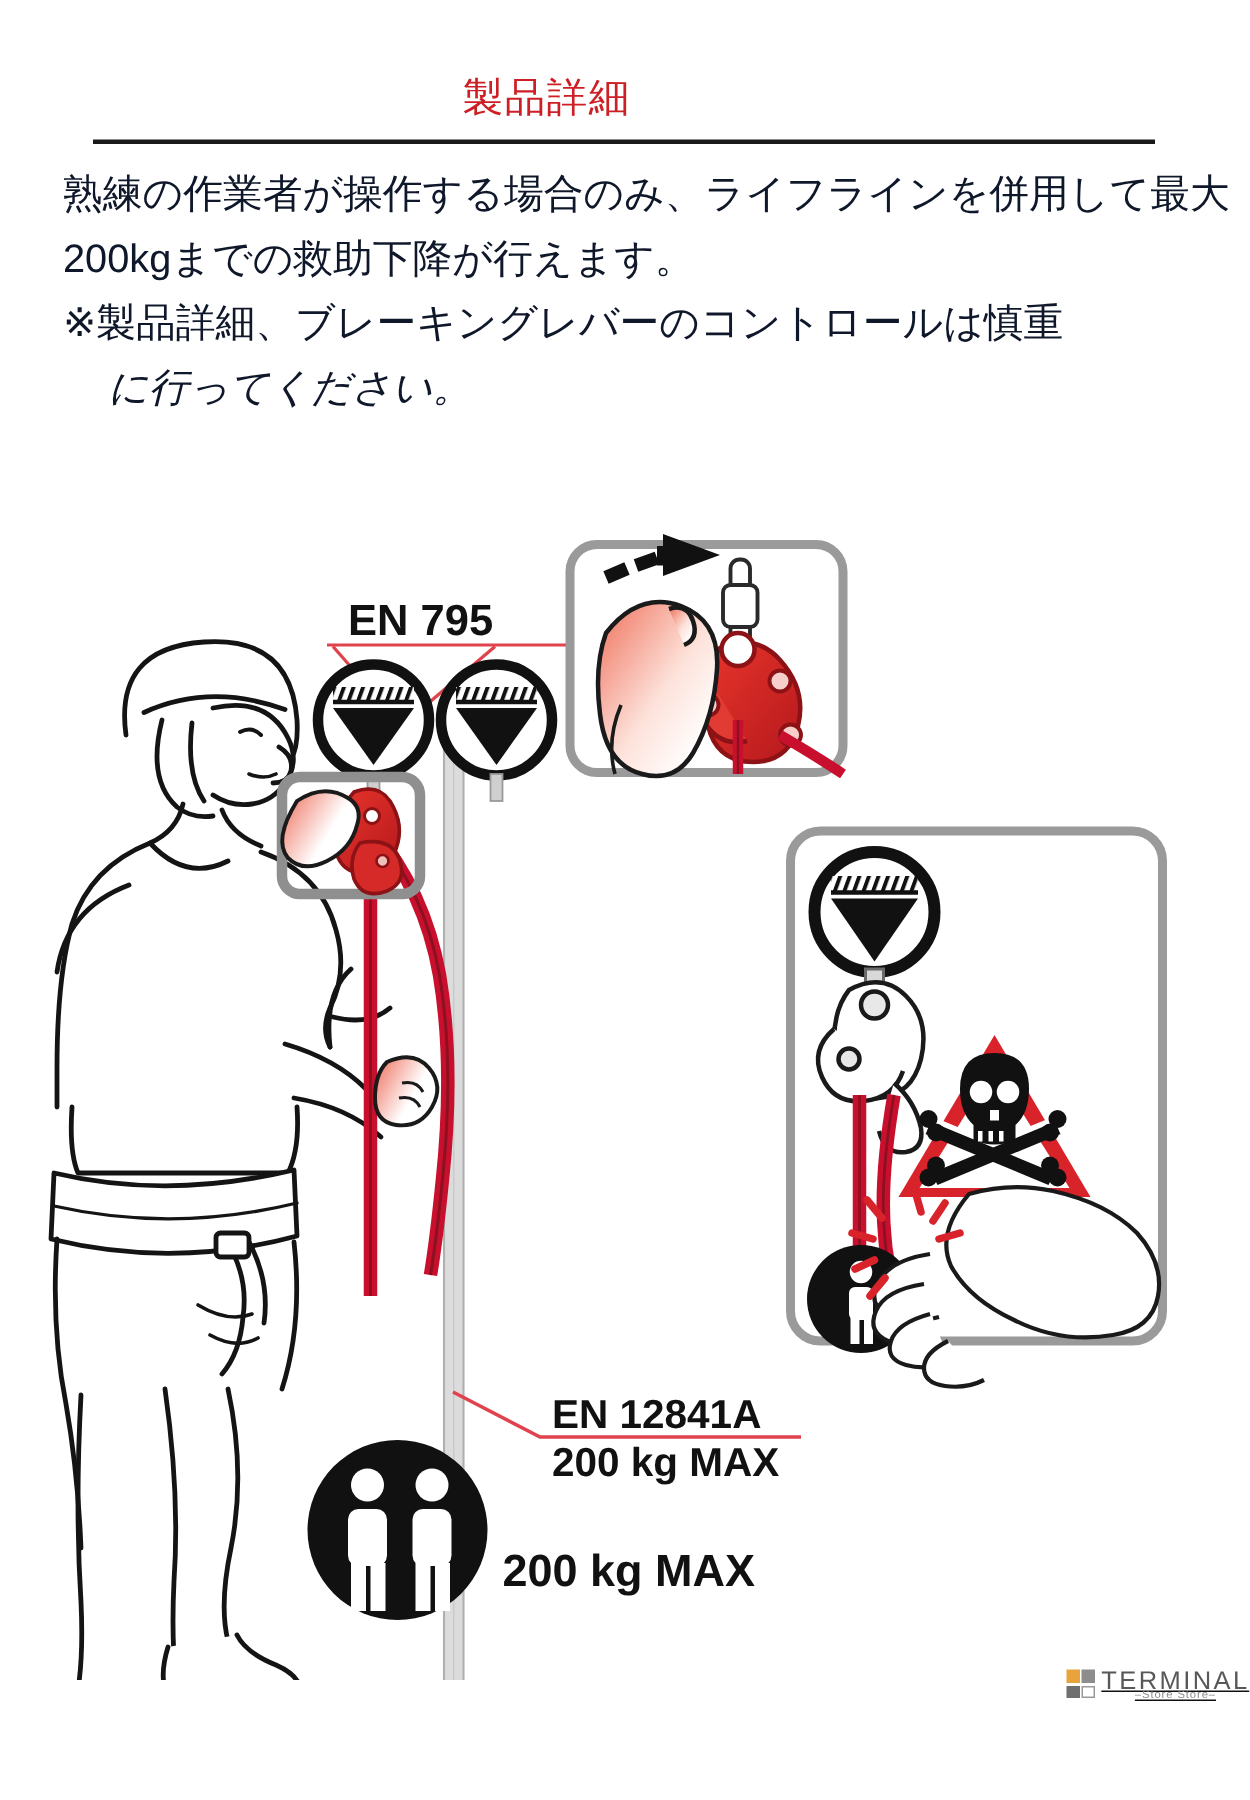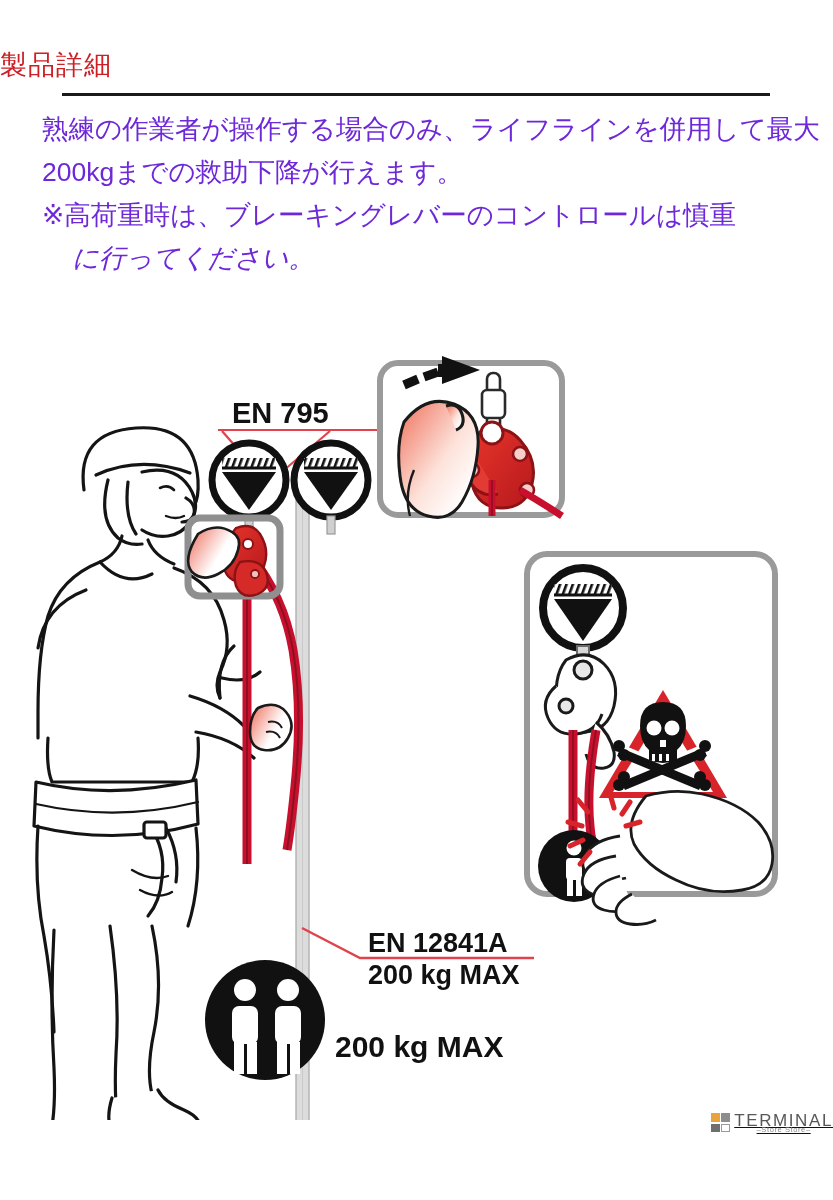--- a/index.html
+++ b/index.html
@@ -20,21 +20,21 @@
     inset: 0;
     background: #ffffff;
   }
 
   
   .title {
     position: absolute;
     top: 52px;
     left: 0;
     width: 729px;
-    text-align: left;
+    text-align: center;
     font-size: 27px;
     font-weight: 400;
     color: #cc2026;
     letter-spacing: 1px;
     line-height: 1;
   }
   .title-rule {
     position: absolute;
     top: 93px;
     left: 62px;
@@ -44,21 +44,21 @@
   }
 
   
   .body-copy {
     position: absolute;
     top: 108px;
     left: 42px;
     width: 780px;
     font-size: 26.5px;
     line-height: 43px;
-    color: #6d28d9;
+    color: #0f172a;
     letter-spacing: 0px;
   }
   .body-copy p { margin: 0; }
   .body-copy .sub-indent {
     display: block;
     padding-left: 30px;
     font-style: italic;
   }
 
   
@@ -124,21 +124,21 @@
 </head>
 <body>
 
 <div class="page">
 
   <div class="title">製品詳細</div>
   <div class="title-rule"></div>
 
   <div class="body-copy">
     <p>熟練の作業者が操作する場合のみ、ライフラインを併用して最大200kgまでの救助下降が行えます。</p>
-    <p>※高荷重時は、ブレーキングレバーのコントロールは慎重</p>
+    <p>※製品詳細、ブレーキングレバーのコントロールは慎重</p>
     <p class="sub-indent">に行ってください。</p>
   </div>
 
   <div class="illus">
     <svg width="833" height="790" viewBox="0 0 833 790">
 
       <defs>
         <linearGradient id="skinGrad" x1="0" y1="0" x2="1" y2="0.3">
           <stop offset="0%" stop-color="#ef6a5a"></stop>
           <stop offset="55%" stop-color="#fbd9d0"></stop>

